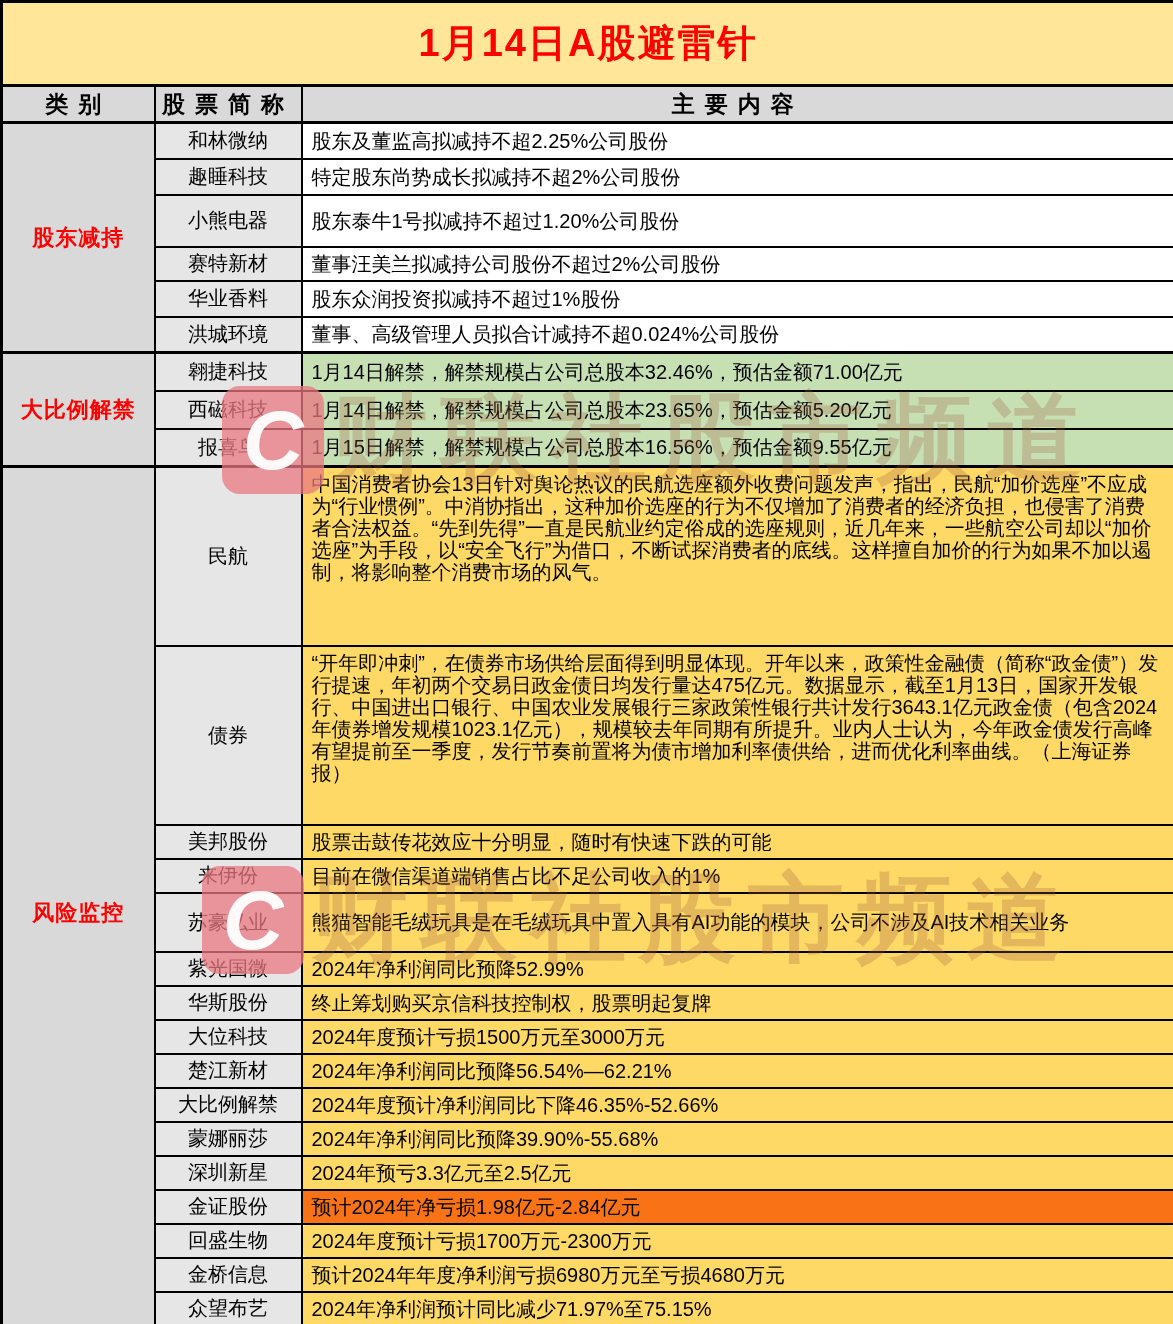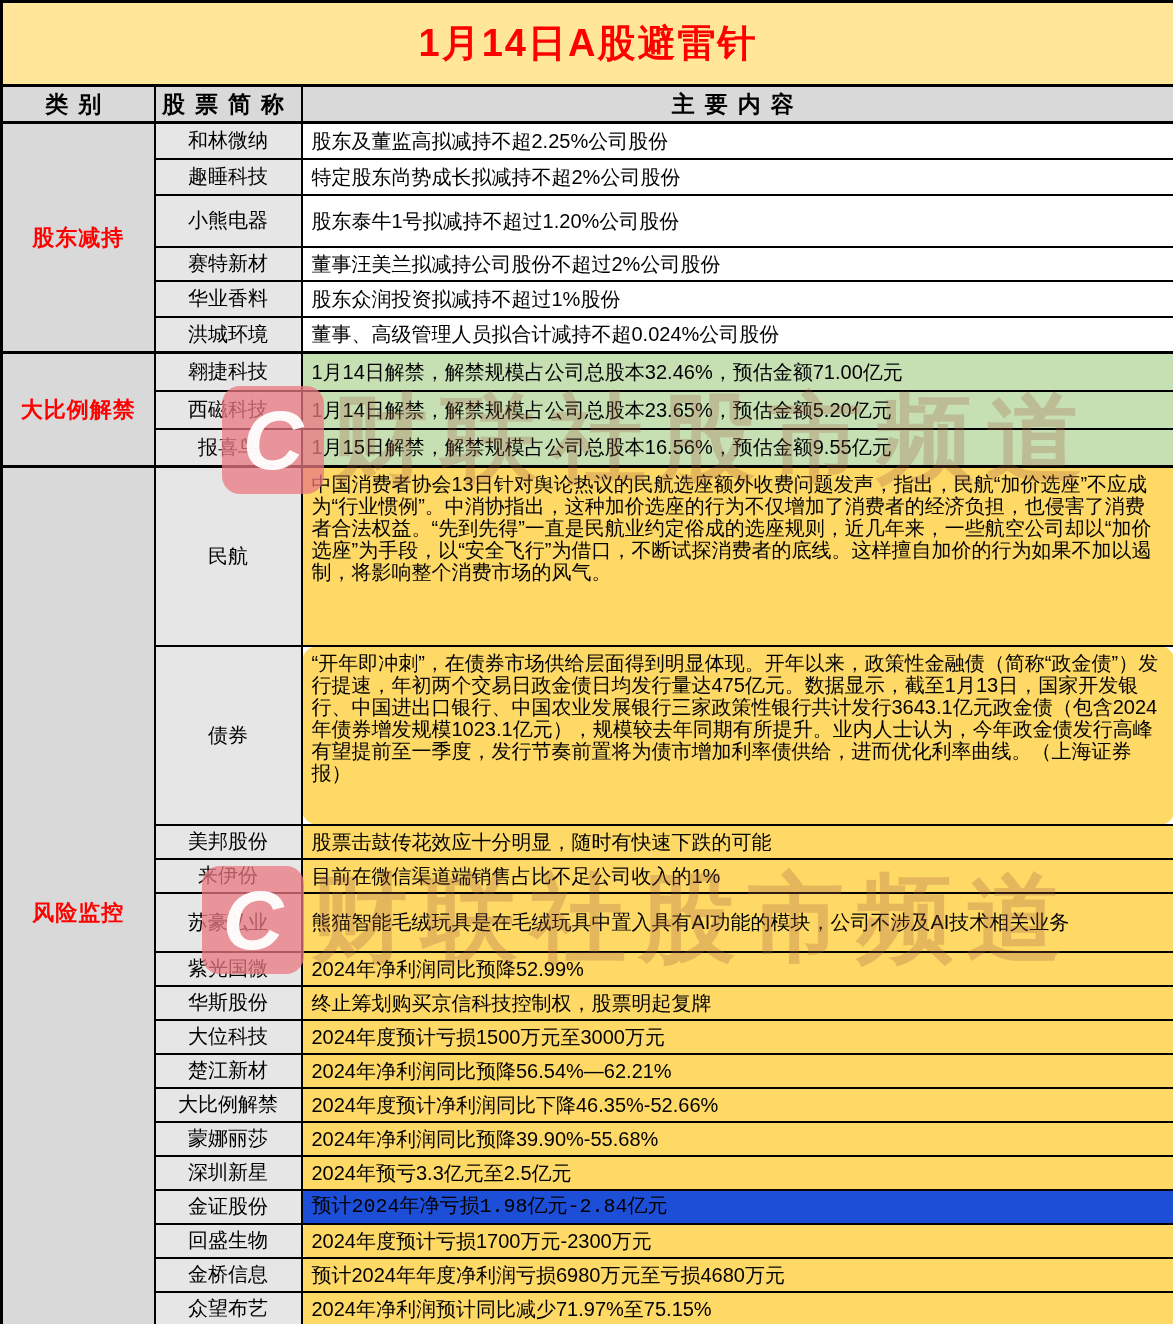--- a/index.html
+++ b/index.html
@@ -86,21 +86,21 @@
           <td class="stock">报喜鸟</td>
           <td class="content" style="background: rgb(198, 224, 180);">1月15日解禁，解禁规模占公司总股本16.56%，预估金额9.55亿元</td>
         </tr>
         <tr class="section-start" style="height: 179px;">
           <td class="cat" rowspan="17">风险监控</td>
           <td class="stock">民航</td>
           <td class="content tall" style="background: rgb(255, 217, 102);">中国消费者协会13日针对舆论热议的民航选座额外收费问题发声，指出，民航“加价选座”不应成为“行业惯例”。中消协指出，这种加价选座的行为不仅增加了消费者的经济负担，也侵害了消费者合法权益。“先到先得”一直是民航业约定俗成的选座规则，近几年来，一些航空公司却以“加价选座”为手段，以“安全飞行”为借口，不断试探消费者的底线。这样擅自加价的行为如果不加以遏制，将影响整个消费市场的风气。</td>
         </tr>
         <tr style="height: 179px;">
           <td class="stock">债券</td>
-          <td class="content tall" style="background: rgb(255, 217, 102); border-radius: 16px;">“开年即冲刺”，在债券市场供给层面得到明显体现。开年以来，政策性金融债（简称“政金债”）发行提速，年初两个交易日政金债日均发行量达475亿元。数据显示，截至1月13日，国家开发银行、中国进出口银行、中国农业发展银行三家政策性银行共计发行3643.1亿元政金债（包含2024年债券增发规模1023.1亿元），规模较去年同期有所提升。业内人士认为，今年政金债发行高峰有望提前至一季度，发行节奏前置将为债市增加利率债供给，进而优化利率曲线。（上海证券报）</td>
+          <td class="content tall" style="background: rgb(255, 217, 102);">“开年即冲刺”，在债券市场供给层面得到明显体现。开年以来，政策性金融债（简称“政金债”）发行提速，年初两个交易日政金债日均发行量达475亿元。数据显示，截至1月13日，国家开发银行、中国进出口银行、中国农业发展银行三家政策性银行共计发行3643.1亿元政金债（包含2024年债券增发规模1023.1亿元），规模较去年同期有所提升。业内人士认为，今年政金债发行高峰有望提前至一季度，发行节奏前置将为债市增加利率债供给，进而优化利率曲线。（上海证券报）</td>
         </tr>
         <tr style="height: 30px;">
           <td class="stock">美邦股份</td>
           <td class="content" style="background: rgb(255, 217, 102); margin-top: 35px;">股票击鼓传花效应十分明显，随时有快速下跌的可能</td>
         </tr>
         <tr style="height: 30px;">
           <td class="stock">来伊份</td>
           <td class="content" style="background: rgb(255, 217, 102);">目前在微信渠道端销售占比不足公司收入的1%</td>
         </tr>
         <tr style="height: 59px;">
@@ -130,21 +130,21 @@
         <tr style="height: 30px;">
           <td class="stock">蒙娜丽莎</td>
           <td class="content" style="background: rgb(255, 217, 102);">2024年净利润同比预降39.90%-55.68%</td>
         </tr>
         <tr style="height: 30px;">
           <td class="stock">深圳新星</td>
           <td class="content" style="background: rgb(255, 217, 102);">2024年预亏3.3亿元至2.5亿元</td>
         </tr>
         <tr style="height: 30px;">
           <td class="stock">金证股份</td>
-          <td class="content" style="background: #1d4ed8; font-family: Liberation Mono, monospace;">预计2024年净亏损1.98亿元-2.84亿元</td>
+          <td class="content" style="background: #f97316;">预计2024年净亏损1.98亿元-2.84亿元</td>
         </tr>
         <tr style="height: 30px;">
           <td class="stock">回盛生物</td>
           <td class="content" style="background: rgb(255, 217, 102); border-radius: 7px;">2024年度预计亏损1700万元-2300万元</td>
         </tr>
         <tr style="height: 30px;">
           <td class="stock">金桥信息</td>
           <td class="content" style="background: rgb(255, 217, 102);">预计2024年年度净利润亏损6980万元至亏损4680万元</td>
         </tr>
         <tr style="height: 30px;">

